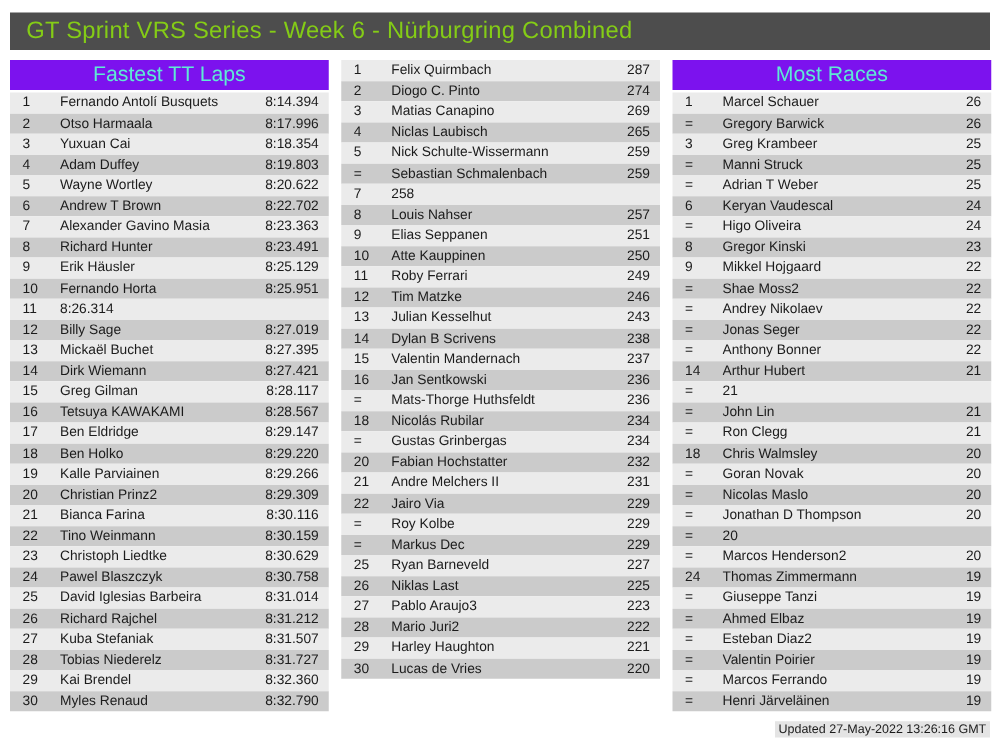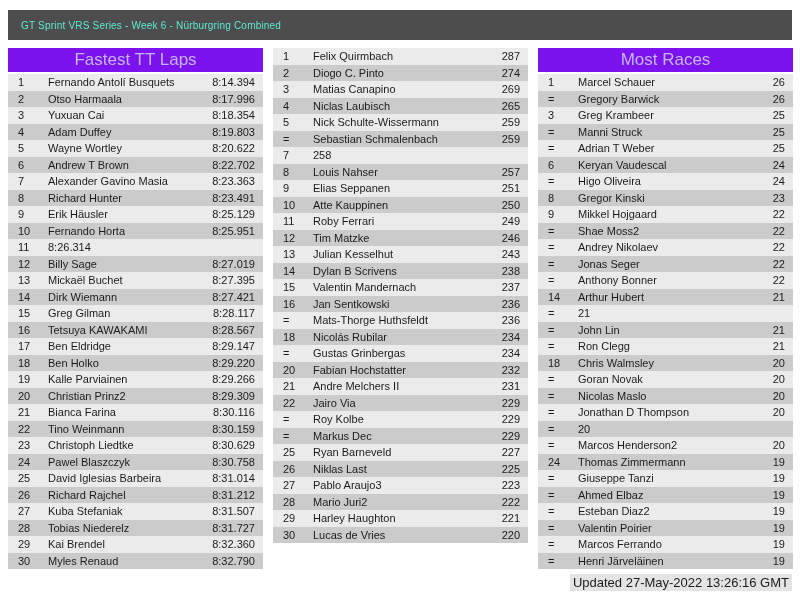--- a/index.html
+++ b/index.html
@@ -5,39 +5,39 @@
   html, body { margin: 0; padding: 0; }
   body {
     width: 800px; height: 600px;
     background: #ffffff;
     font-family: "Liberation Sans", sans-serif;
     -webkit-font-smoothing: antialiased;
   }
   .page { padding: 10px 8px 0 8px; width: 784px; }
   .titlebar {
     background: var(--titlebar-bg, #4D4D4D);
-    color: #5eead4;
+    color: #84cc16;
     height: 30px;
     display: flex;
     align-items: center;
     padding: 0 13px;
-    font-size: 10px;
+    font-size: 19px;
     letter-spacing: 0.2px;
     box-sizing: border-box;
     margin-bottom: 8px;
   }
   .tables {
     display: flex;
     gap: 10px;
     align-items: flex-start;
   }
   .board { width: 255px; flex: none; }
   .board-title {
     background: var(--accent, #7C12EE);
-    color: #c4b5fd;
+    color: #5eead4;
     text-align: center;
     font-size: 17px;
     height: 24px;
     line-height: 24px;
     margin-bottom: 2px;
   }
   .board-rows { display: block; }
   .row {
     display: flex;
     align-items: center;
@@ -52,21 +52,21 @@
   .cell-name { flex: 1; overflow: hidden; white-space: nowrap; }
   .cell-value { flex: none; padding-right: 8px; text-align: right; }
   .updated-bar {
     margin-top: 4px;
     text-align: right;
   }
   .updated-bar span {
     display: inline-block;
     background: #E4E4E4;
     color: #1b1b1b;
-    font-size: 13px;
+    font-size: 10px;
     padding: 1px 3px;
   }
 </style>
 </head>
 <body>
 
 <div class="page">
   <header class="titlebar">
     <span>GT Sprint VRS Series - Week 6 - Nürburgring Combined</span>
   </header>

